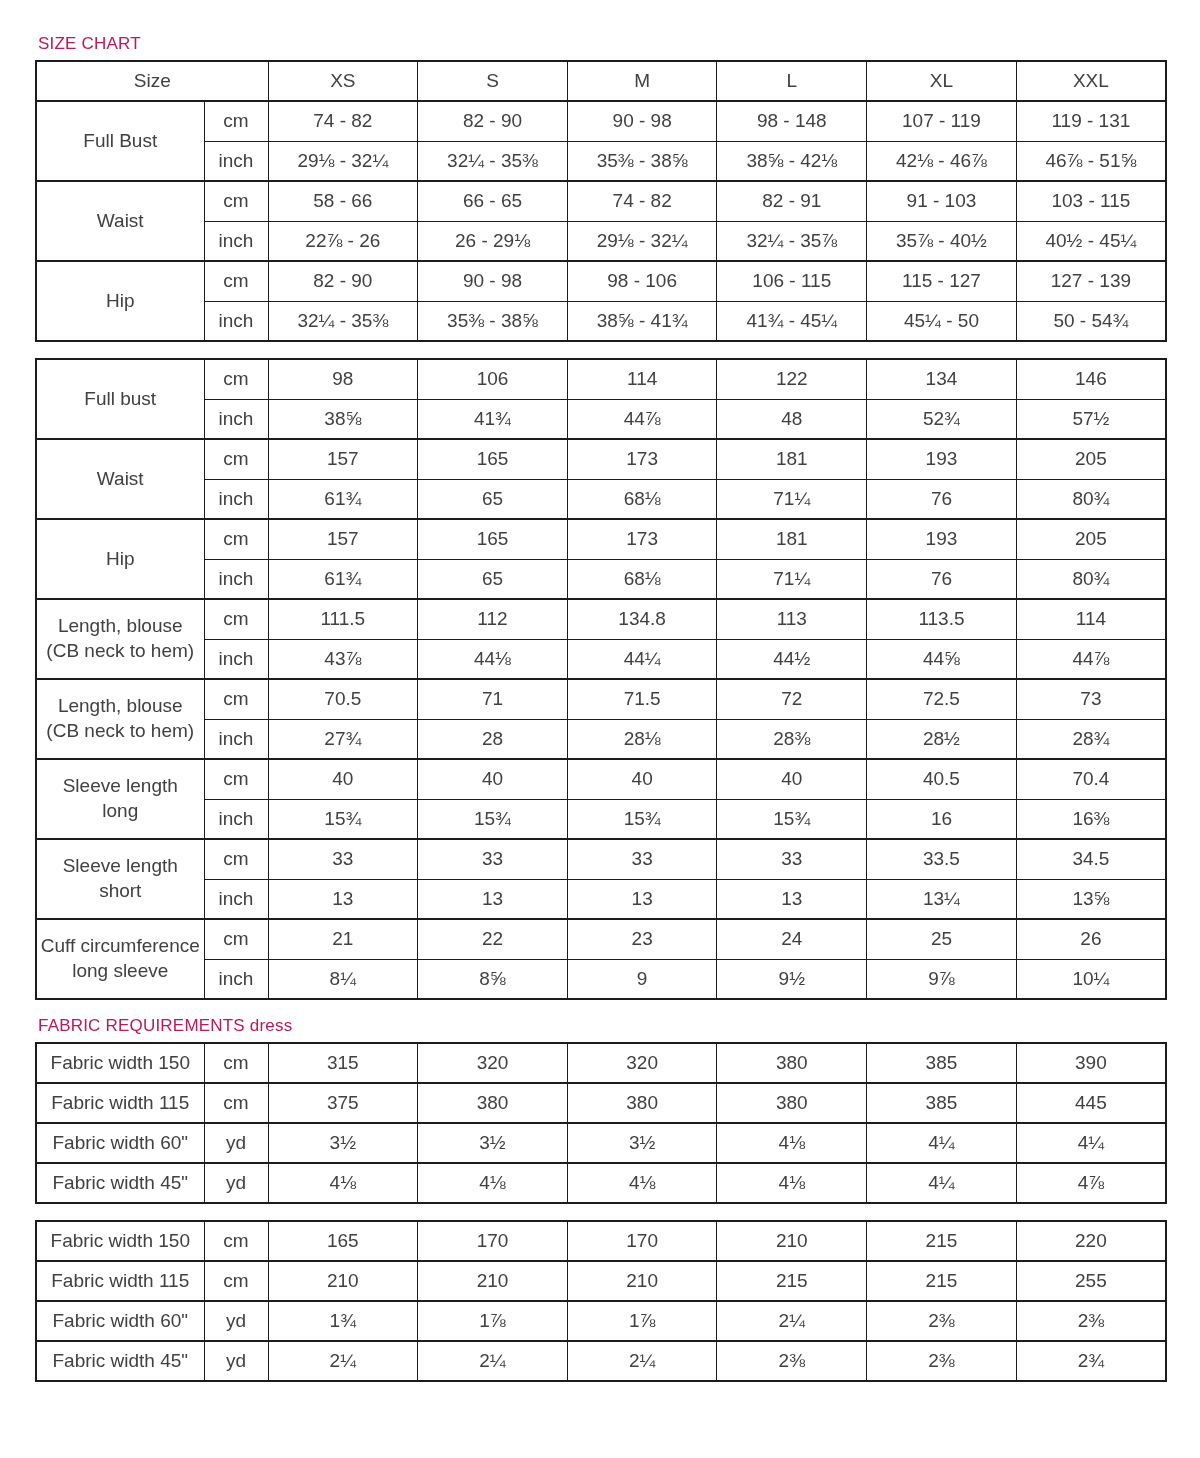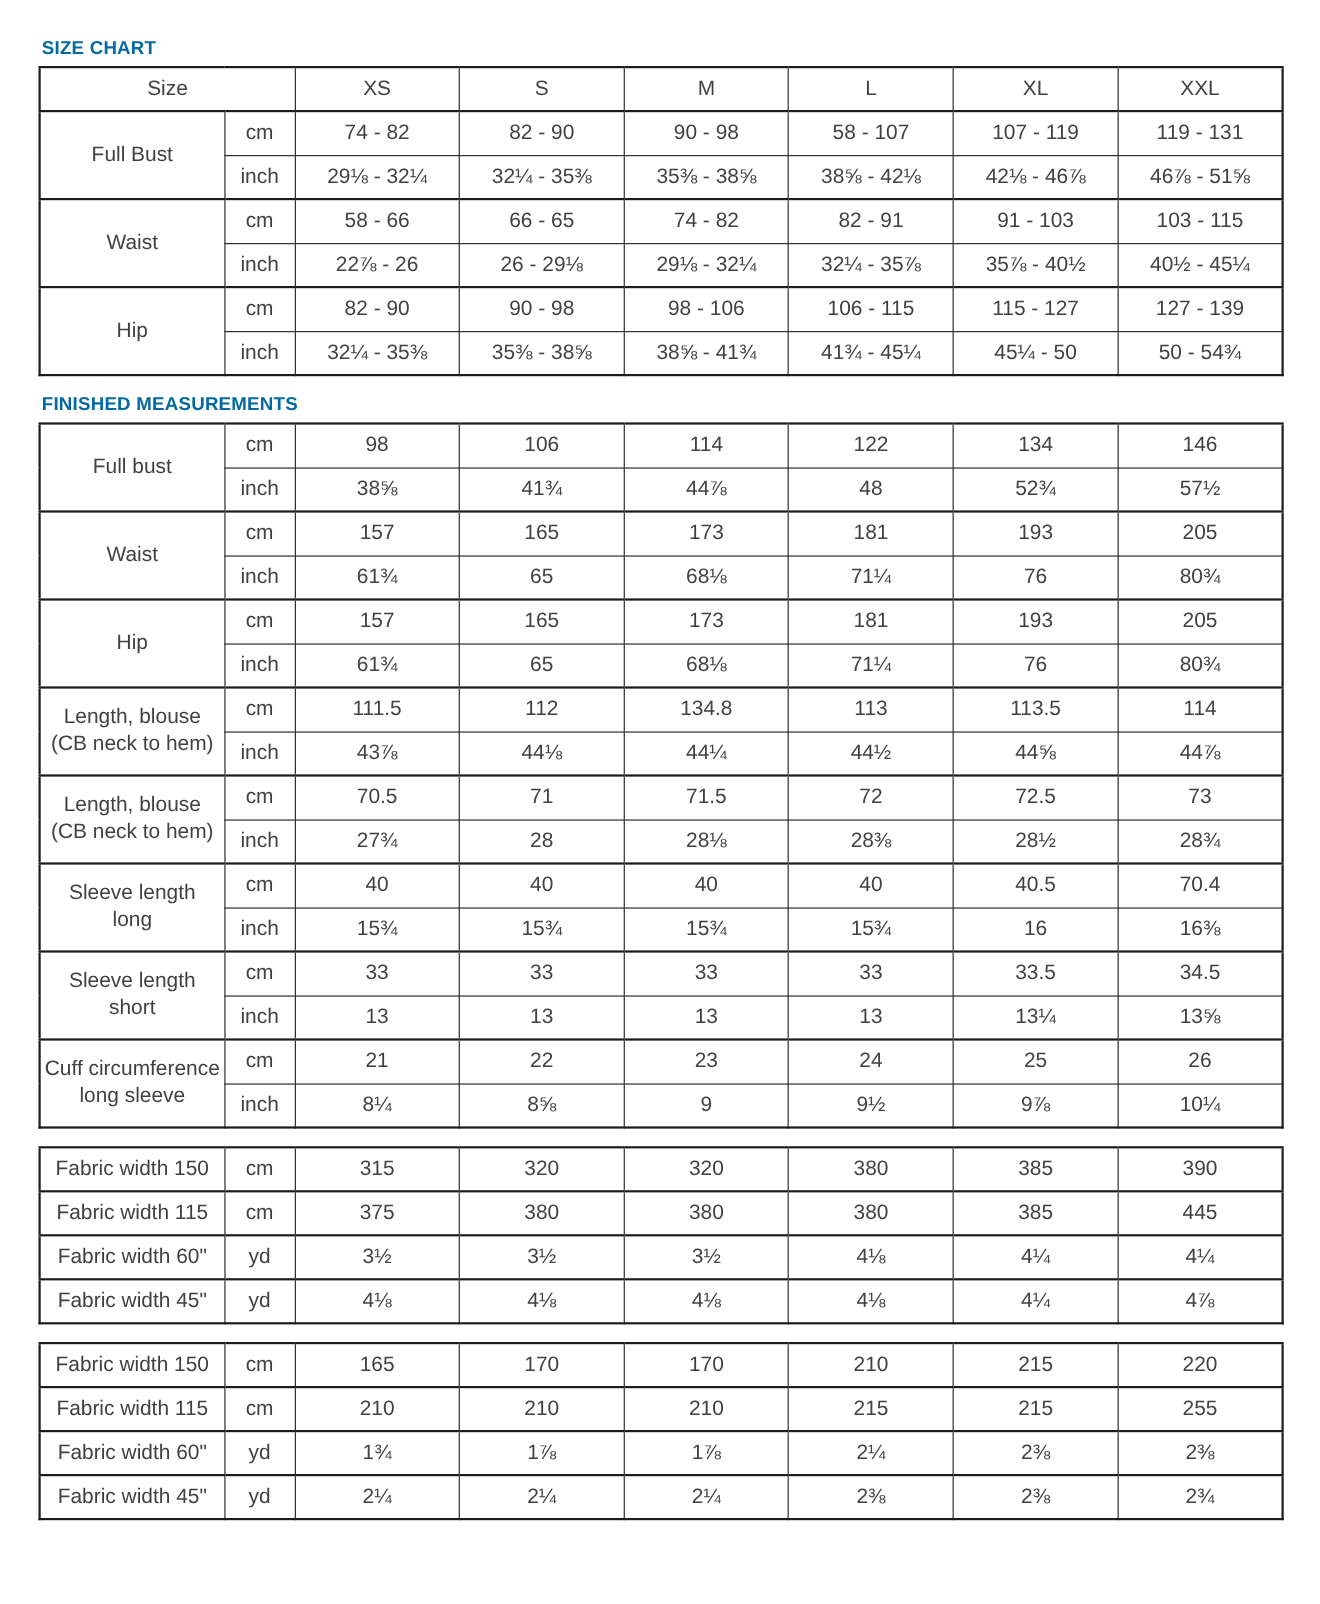--- a/index.html
+++ b/index.html
@@ -6,22 +6,22 @@
   html, body { background: #ffffff; }
   body {
     width: 1200px;
     height: 1458px;
     font-family: "Liberation Sans", sans-serif;
     color: #414141;
   }
   .page { padding: 34px 33px 0 35px; }
   .section-title {
     font-size: 17px;
-    font-weight: 700;
-    color: #0369a1;
+    font-weight: 400;
+    color: #be185d;
     letter-spacing: 0.2px;
     margin: 0 0 6px 3px;
   }
   table.measure-table {
     border-collapse: collapse;
     table-layout: fixed;
     width: 1132px;
     border: 2px solid #1c1c1c;
     margin-bottom: 16px;
   }
@@ -73,21 +73,21 @@
           <th>L</th>
           <th>XL</th>
           <th>XXL</th>
         </tr>
         <tr class="group-start">
           <td class="label-cell" rowspan="2">Full Bust</td>
           <td class="unit-cell">cm</td>
           <td>74 - 82</td>
           <td>82 - 90</td>
           <td>90 - 98</td>
-          <td>58 - 107</td>
+          <td>98 - 148</td>
           <td>107 - 119</td>
           <td>119 - 131</td>
         </tr>
         <tr>
           <td class="unit-cell">inch</td>
           <td>29⅛ - 32¼</td>
           <td>32¼ - 35⅜</td>
           <td>35⅜ - 38⅝</td>
           <td>38⅝ - 42⅛</td>
           <td>42⅛ - 46⅞</td>
@@ -127,21 +127,20 @@
           <td>32¼ - 35⅜</td>
           <td>35⅜ - 38⅝</td>
           <td>38⅝ - 41¾</td>
           <td>41¾ - 45¼</td>
           <td>45¼ - 50</td>
           <td>50 - 54¾</td>
         </tr>
       </tbody>
     </table>
 
-  <div class="section-title">FINISHED MEASUREMENTS</div>
   <table class="measure-table">
     <colgroup>
       <col style="width:168px">
         <col style="width:64px">
       <col>
         <col>
         <col>
         <col>
         <col>
         <col>
@@ -300,20 +299,21 @@
           <td>8¼</td>
           <td>8⅝</td>
           <td>9</td>
           <td>9½</td>
           <td>9⅞</td>
           <td>10¼</td>
         </tr>
       </tbody>
     </table>
 
+  <div class="section-title">FABRIC REQUIREMENTS dress</div>
   <table class="measure-table">
     <colgroup>
       <col style="width:168px">
         <col style="width:64px">
       <col>
         <col>
         <col>
         <col>
         <col>
         <col>

